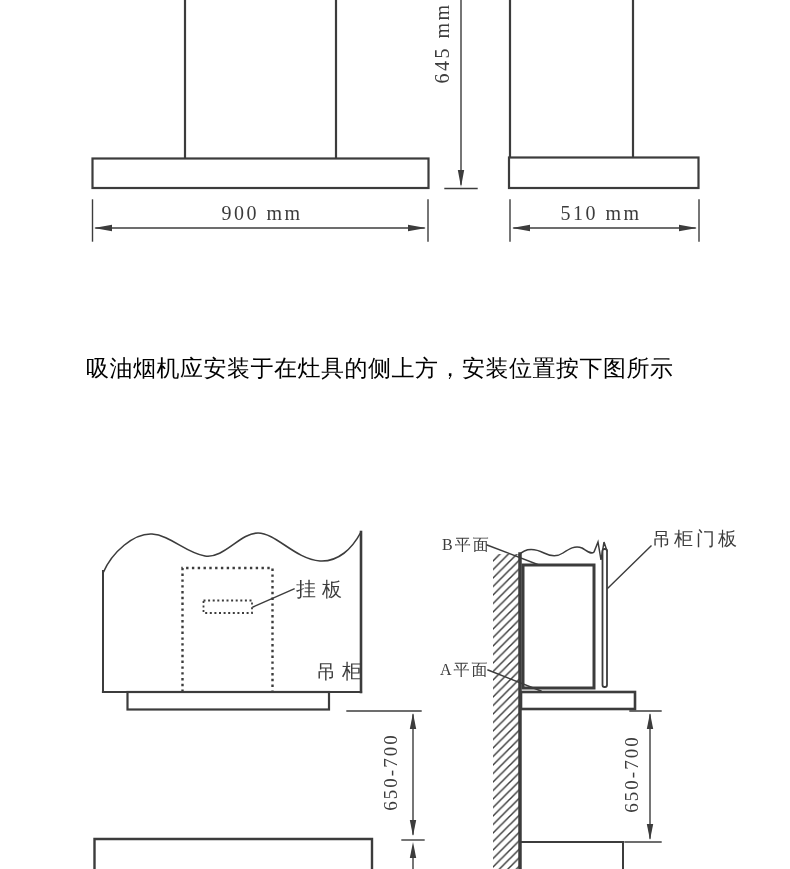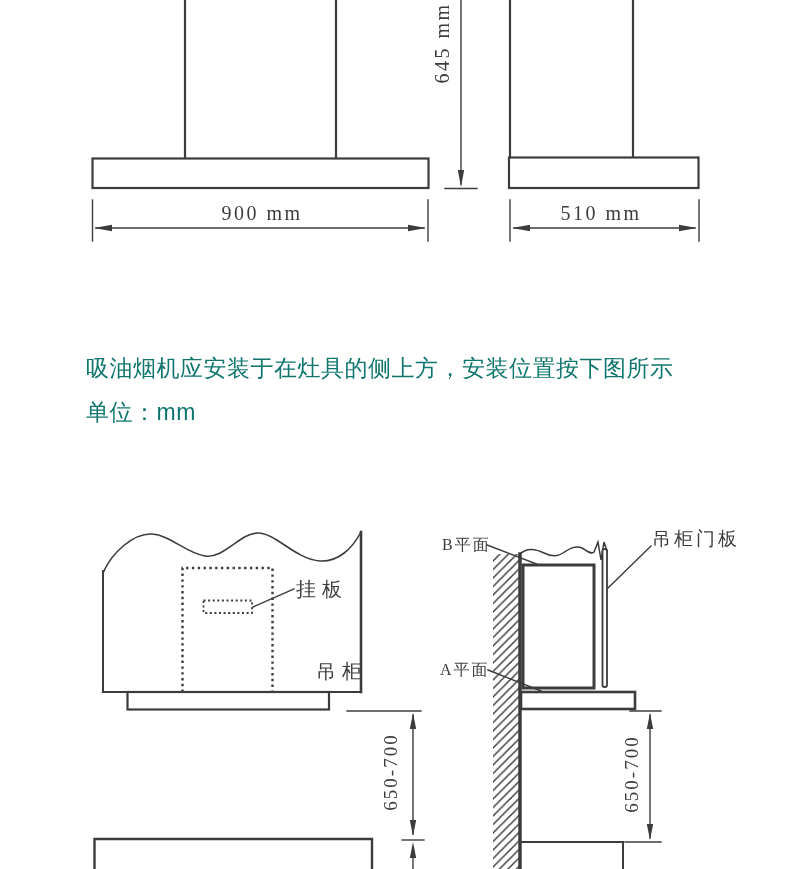--- a/index.html
+++ b/index.html
@@ -12,21 +12,21 @@
   .med{stroke-width:2.2;}
   .thick{stroke-width:3;}
   .white{fill:#ffffff;}
   .arr{fill:#3c3c3c;stroke:none;}
   text{fill:#3c3c3c;}
   .dim-text{font-family:"Liberation Serif","DejaVu Serif",serif;font-size:20px;letter-spacing:2.5px;}
   .cn-label{font-family:"Liberation Serif","DejaVu Serif",serif;font-size:20px;letter-spacing:6px;}
   .cn-label-sm{font-family:"Liberation Serif","DejaVu Serif",serif;font-size:16px;letter-spacing:2px;}
   .cn-label-md{font-family:"Liberation Serif","DejaVu Serif",serif;font-size:19px;letter-spacing:3px;}
   .range-text{font-family:"Liberation Serif","DejaVu Serif",serif;font-size:19px;letter-spacing:2px;}
-  .instructions{position:absolute;left:86px;top:346px;width:640px;color:#0f766e;
+  .instructions{position:absolute;left:86px;top:346px;width:640px;color:#000000;
                 font-size:23px;line-height:44px;letter-spacing:0.5px;}
 </style>
 </head>
 <body>
 
 <div class="page">
 
   <svg class="svg-abs" style="top:0;width:790px;height:250px" viewBox="0 0 790 250">
 
     <g>
@@ -59,21 +59,20 @@
         <path class="ln thin" d="M514,228 H695"></path>
         <polygon class="arr" points="512,228 530,224.8 530,231.2"></polygon>
         <polygon class="arr" points="697,228 679,224.8 679,231.2"></polygon>
         <text class="dim-text" x="601" y="220" text-anchor="middle">510 mm</text>
       </g>
     </g>
   </svg>
 
   <div class="instructions">
     <div>吸油烟机应安装于在灶具的侧上方，安装位置按下图所示</div>
-    <div>单位：mm</div>
   </div>
 
   <svg class="svg-abs" style="top:500px;width:790px;height:369px" viewBox="0 500 790 369">
     <defs>
       <pattern id="hatch" width="8.5" height="8.5" patternUnits="userSpaceOnUse">
         <path d="M0,8.5 L8.5,0 M-2.125,2.125 L2.125,-2.125 M6.375,10.625 L10.625,6.375" stroke="#3c3c3c" stroke-width="1.5" fill="none"></path>
       </pattern>
     </defs>
 
     <g>

